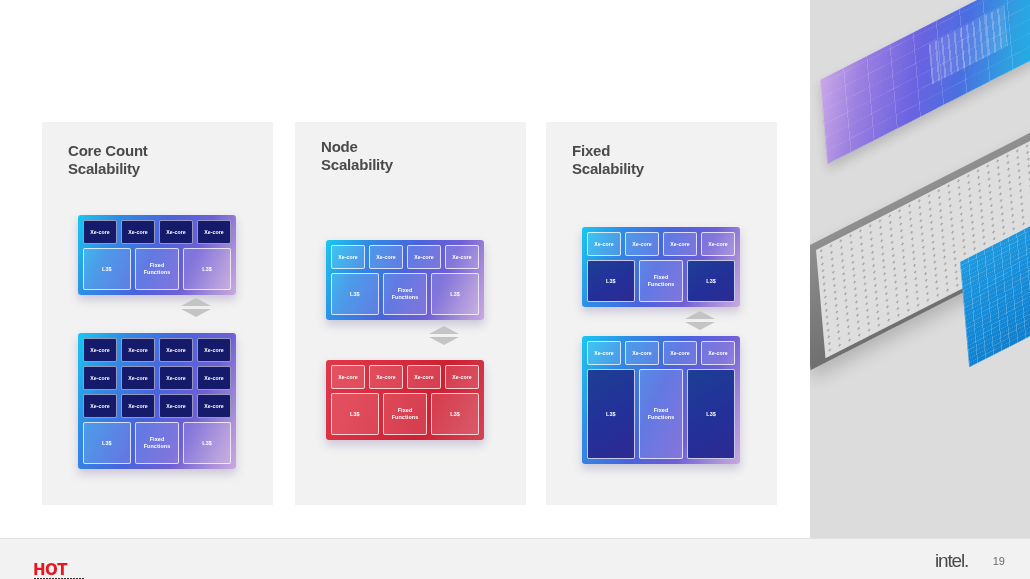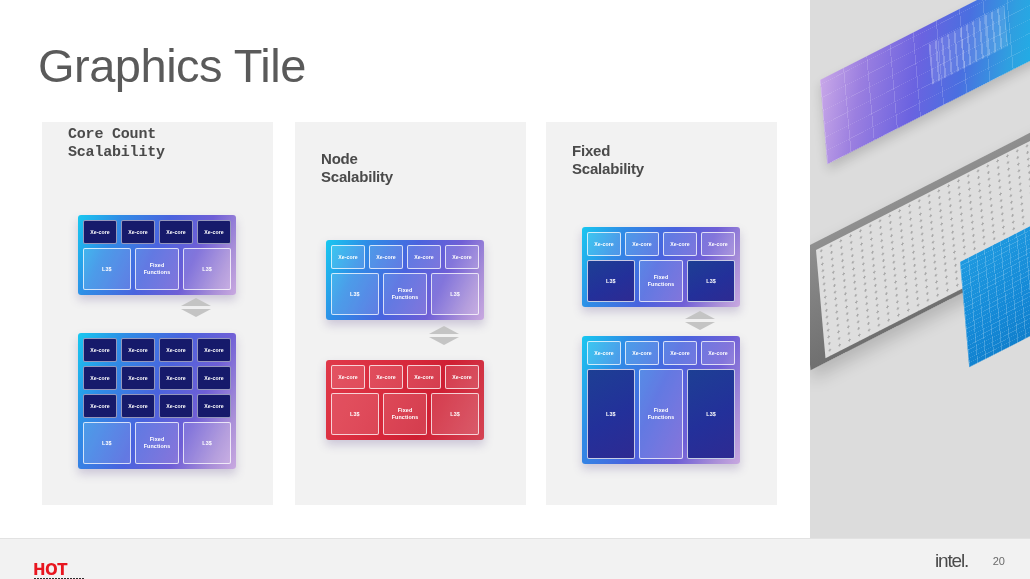--- a/index.html
+++ b/index.html
@@ -80,22 +80,22 @@
   }
   #panel-0{left:0;width:231px;}
   #panel-1{left:253px;width:231px;}
   #panel-2{left:504px;width:231px;}
 
   .panel-title{
     position:absolute;left:26px;
     font-size:15px;font-weight:700;color:#4a4a4a;line-height:1.18;
     white-space:pre-line;letter-spacing:-.2px;
   }
-  #panel-0 .panel-title{top:4px;font-family:Liberation Mono, monospace;}
-  #panel-1 .panel-title{top:28px;}
+  #panel-0 .panel-title{top:20px;}
+  #panel-1 .panel-title{top:16px;}
   #panel-2 .panel-title{top:20px;}
 
   
   .diagram{
     position:absolute;
     border-radius:3px;
     padding:5px;
     box-sizing:border-box;
     box-shadow:0 5px 10px rgba(90,70,140,.25);
     display:flex;flex-direction:column;
@@ -174,21 +174,20 @@
 
 <div class="slide">
 
   <div class="art-panel">
     <div class="art-slab"></div>
     <div class="art-slab-top"></div>
     <div class="art-blue-die"></div>
     <div class="art-die-top"></div>
   </div>
 
-  <div class="page-title">Graphics Tile</div>
 
   <div class="panels">
 
     <div class="panel" id="panel-0">
       <div class="panel-title">Core Count
 Scalability</div>
       <div class="diagram grad-purple" id="dia-0-0" style="left: 36px; top: 93px; width: 158px;">
           <div class="core-row">
             <div class="blk xe dark">Xe-core</div>
             <div class="blk xe dark">Xe-core</div>
@@ -310,16 +309,16 @@
 
   </div>
 
   <div class="footer">
     <div class="hotchips-logo">
       <div class="hc-word">HOT</div>
       <div class="hc-rule"></div>
       <div class="hc-sub">CHIPS</div>
     </div>
     <div class="intel-logo">intel.</div>
-    <div class="page-number">20</div>
+    <div class="page-number">19</div>
   </div>
 
 </div>
 
 </body></html>

